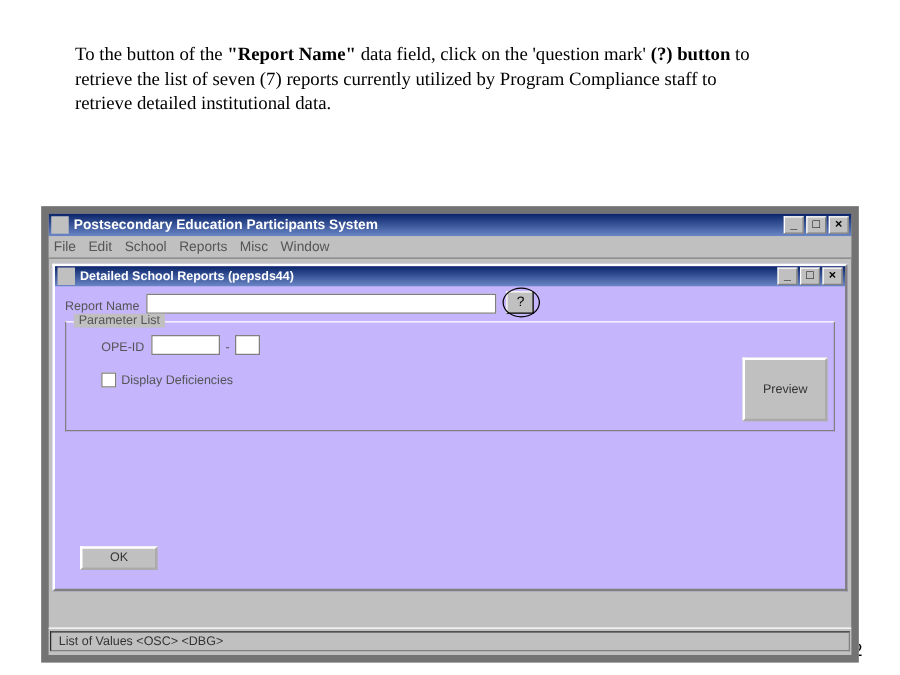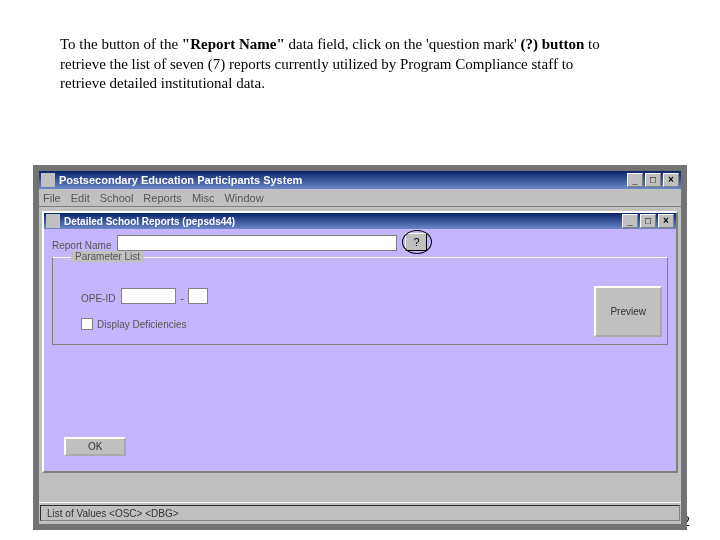--- a/index.html
+++ b/index.html
@@ -146,21 +146,21 @@
   .groupbox {
     margin-top:6px;
     border:1px solid #808080;
     border-top-color:#fff;
     padding:10px 10px 8px 10px;
     position:relative;
     height:88px;
   }
   .groupbox .legend {
     position:absolute;
-    left:18px; top:-7px;
+    left:6px; top:-7px;
     background:#c0c0c0;
     padding:0 4px;
     font-size:10px;
     color:#555;
     filter:blur(0.4px);
   }
   .chk {
     width:12px;height:12px;border:1px solid #808080;background:#fff;display:inline-block;margin-right:4px;
   }
 
@@ -248,21 +248,21 @@
         <span class="label">Report Name</span>
         <div class="txt long"></div>
         <div class="qmark">
           <span>?</span>
           <div class="qmark-ring"></div>
         </div>
       </div>
 
       <div class="groupbox">
         <span class="legend">Parameter List</span>
-        <div class="row" style="margin-top:20px;">
+        <div class="row" style="margin-top:0;">
           <span class="label" style="margin-left:18px">OPE-ID</span>
           <div class="txt short"></div>
           <span class="label" style="margin:0 4px">-</span>
           <div class="txt" style="width:20px"></div>
         </div>
         <div class="row" style="margin-top:14px; margin-left:18px;">
           <span class="chk"></span>
           <span class="label">Display Deficiencies</span>
         </div>
       </div>

